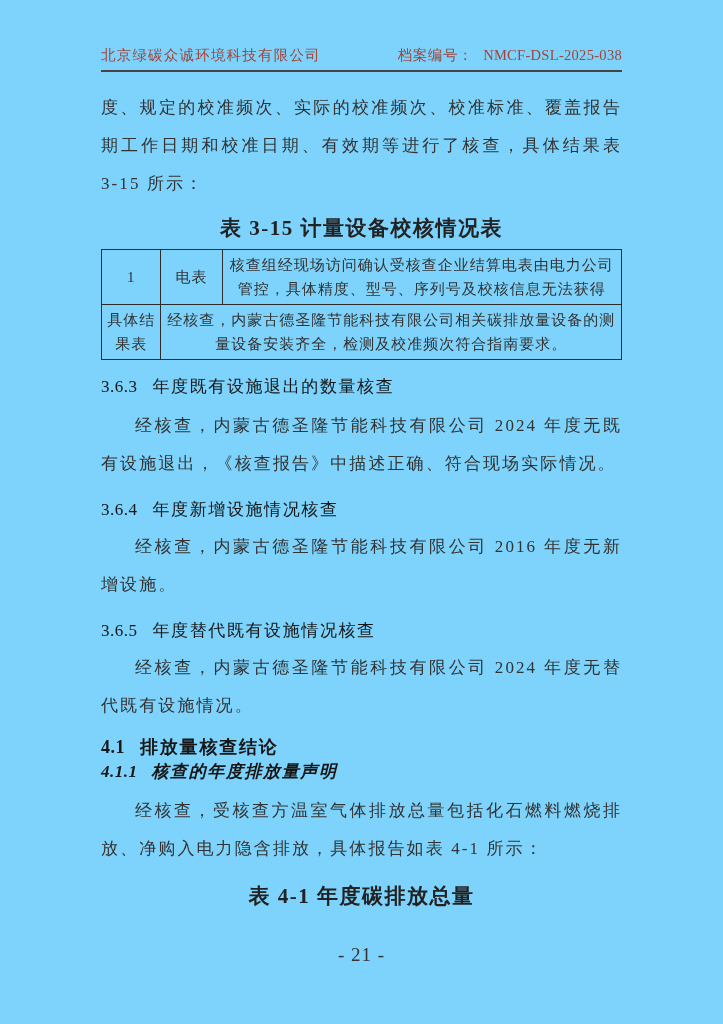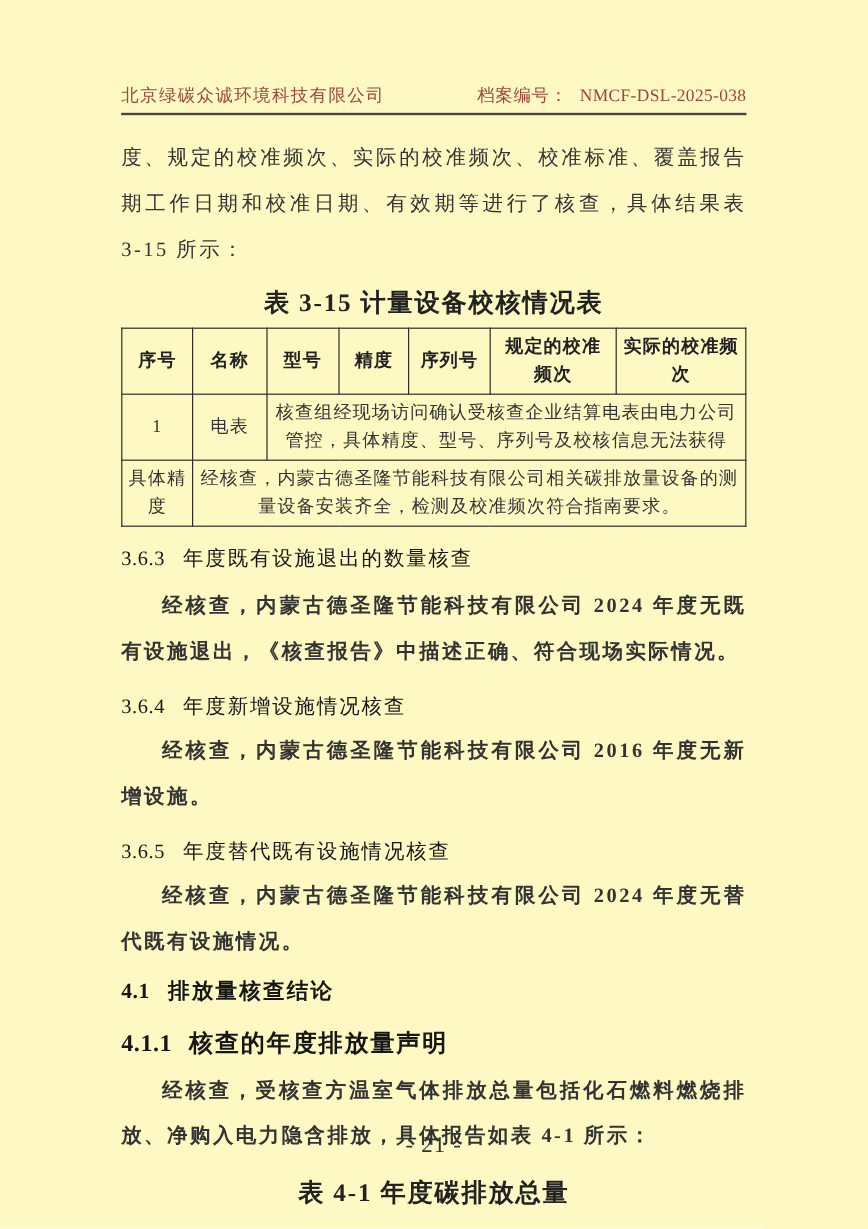--- a/index.html
+++ b/index.html
@@ -6,22 +6,22 @@
   html, body { background:#ffffff; }
   body {
     width:723px; height:1024px;
     font-family:"Liberation Serif","DejaVu Serif",serif;
     color:#333333;
     overflow:hidden;
   }
   .page {
     position:relative;
     width:723px; height:1024px;
-    padding:70px 101px 0 101px;
-    background:#fef9c3;
+    padding:46px 101px 0 101px;
+    background:#7dd3fc;
   }
   
   .doc-header {
     display:flex;
     justify-content:space-between;
     align-items:flex-end;
     padding-bottom:5px;
     border-bottom:2px solid #474443;
     color:var(--accent, #9e453c);
     font-size:14.5px;
@@ -30,21 +30,21 @@
   .doc-header .archive { letter-spacing:0.6px; }
   .doc-header .archive .num { margin-left:10px; letter-spacing:0.3px; font-family:"Liberation Serif",serif; }
   
   .para {
     font-size:17px;
     line-height:38px;
     letter-spacing:2.1px;
     text-align:justify;
     color:#333333;
   }
-  .para.indent { text-indent:2em;font-weight:bold; }
+  .para.indent { text-indent:2em; }
   .p-intro { margin-top:17px; }
   
   .tbl-title {
     margin-top:11px;
     text-align:center;
     font-weight:bold;
     font-size:21px;
     letter-spacing:1.5px;
     color:#222222;
   }
@@ -90,26 +90,26 @@
   .h-sub {
     margin-top:9px;
     font-size:18px;
     font-weight:bold;
     color:#161616;
     letter-spacing:1.8px;
     line-height:26px;
   }
   .h-sub .num { letter-spacing:0.5px; margin-right:15px; }
   .h-sub2 {
-    margin-top:19px;
-    font-size:20px;
+    font-size:17px;
     font-weight:bold;
     color:#161616;
     letter-spacing:1.6px;
     line-height:24px;
+    font-style:italic;
   }
   .h-sub2 .num { letter-spacing:0.5px; margin-right:14px; }
   .mt6 { margin-top:6px; }
   .mt8 { margin-top:8px; }
   .mt14 { margin-top:14px; }
   
   .page-footer {
     position:absolute;
     left:0; right:0;
     top:944px;
@@ -138,36 +138,27 @@
     <colgroup>
       <col style="width:59px">
         <col style="width:61px">
         <col style="width:60px">
       <col style="width:58px">
         <col style="width:67px">
         <col style="width:105px">
         <col style="width:107px">
     </colgroup>
     <tbody>
-        <tr>
-      <th>序号</th>
-      <th>名称</th>
-      <th>型号</th>
-      <th>精度</th>
-      <th>序列号</th>
-      <th>规定的校准频次</th>
-      <th>实际的校准频次</th>
-    </tr>
     <tr class="r1">
       <td>1</td>
       <td>电表</td>
       <td colspan="5">核查组经现场访问确认受核查企业结算电表由电力公司管控，具体精度、型号、序列号及校核信息无法获得</td>
     </tr>
     <tr class="r2">
-      <td>具体精度</td>
+      <td>具体结果表</td>
       <td colspan="6">经核查，内蒙古德圣隆节能科技有限公司相关碳排放量设备的测量设备安装齐全，检测及校准频次符合指南要求。</td>
     </tr>
   </tbody>
     </table>
 
   <div class="h-sec">
     <span class="num">3.6.3</span><span>年度既有设施退出的数量核查</span>
   </div>
   <p class="para indent mt8">经核查，内蒙古德圣隆节能科技有限公司 2024 年度无既有设施退出，《核查报告》中描述正确、符合现场实际情况。</p>
 

